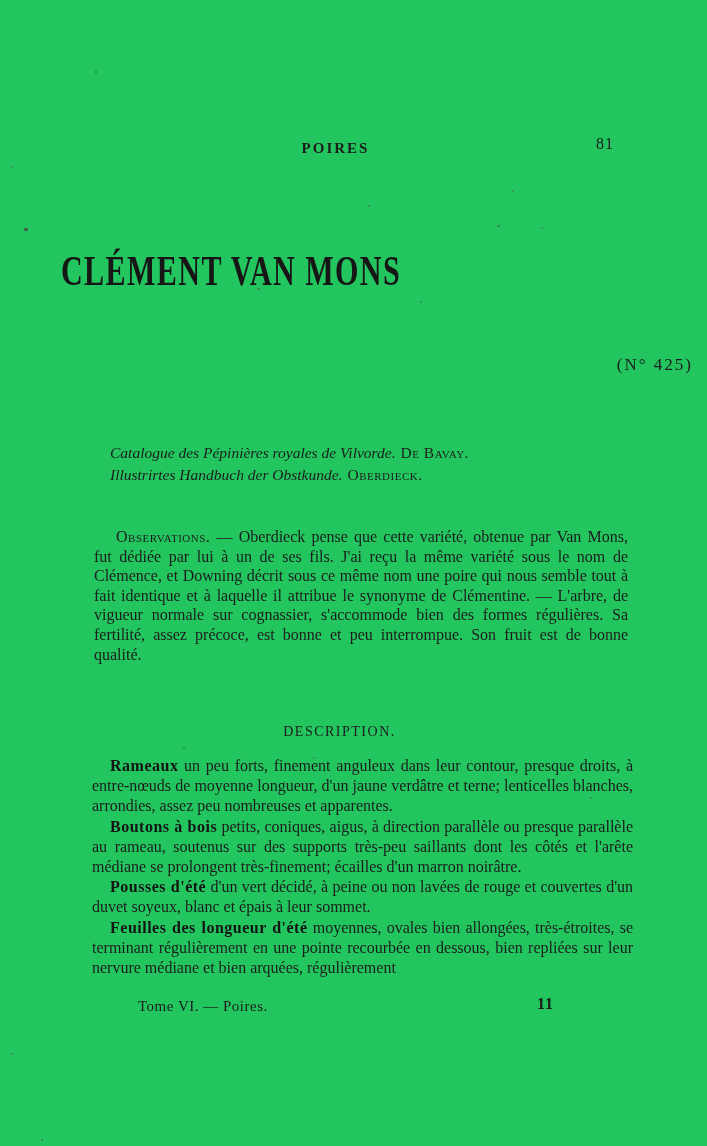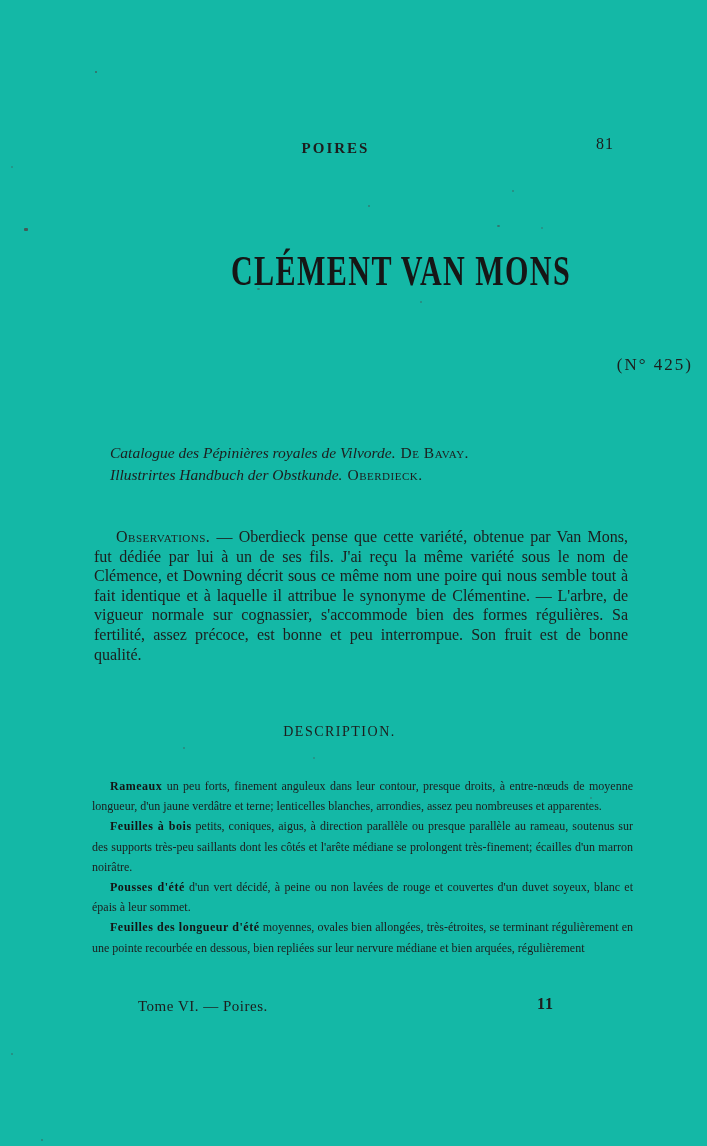--- a/index.html
+++ b/index.html
@@ -5,39 +5,39 @@
   html,body { margin:0; padding:0; }
   body {
     width:707px; height:1146px;
     background:#ffffff;
     font-family:"Liberation Serif","DejaVu Serif",serif;
     color:#1d1d1d;
     -webkit-font-smoothing:antialiased;
   }
   .page {
     position:relative; width:707px; height:1146px;
-    background:#14b8a6; overflow:hidden;
+    background:#22c55e; overflow:hidden;
   }
   
   .running-head {
     position:absolute; top:139px; left:0; width:707px;
     text-align:center;
   }
   .running-title {
     display:inline-block; transform:translateX(-18px);
     font-size:15px; font-weight:bold; letter-spacing:2px;
   }
   .page-number-top {
     position:absolute; top:135px; left:596px;
     font-size:16px; font-weight:normal; letter-spacing:1px;
   }
   
   .main-title {
-    position:absolute; top:246px; left:14px; width:646px;
-    text-align:right; white-space:nowrap;
+    position:absolute; top:246px; left:4px; width:646px;
+    text-align:left; white-space:nowrap;
   }
   .main-title span {
     display:inline-block;
     transform:translateX(-16px) scaleX(0.70);
     transform-origin:center;
     font-size:43px; font-weight:bold; letter-spacing:2px;
     color:#161616;
   }
   
   .number-line {
@@ -65,22 +65,22 @@
   
   .description-heading {
     position:absolute; top:722px; left:0; width:707px;
     text-align:center;
   }
   .description-heading span {
     display:inline-block; transform:translateX(-14px);
     font-size:14px; letter-spacing:1.5px;
   }
   .description-body {
-    position:absolute; top:776px; left:92px; width:541px;
-    font-size:12px; line-height:20.2px;
+    position:absolute; top:756px; left:92px; width:541px;
+    font-size:16px; line-height:20.2px;
     text-align:justify;
   }
   .description-body p {
     margin:0; text-indent:18px;
   }
   .bold-lead { font-weight:bold; letter-spacing:0.5px; color:#141414; }
   
   .footer-left {
     position:absolute; top:998px; left:138px;
     font-size:15px; letter-spacing:0.5px;
@@ -139,21 +139,21 @@
 
   <div class="description-heading">
     <span>DESCRIPTION.</span>
   </div>
 
   <div class="description-body">
     <p>
       <span class="bold-lead">Rameaux</span><span> un peu forts, finement anguleux dans leur contour, presque droits, à entre-nœuds de moyenne longueur, d'un jaune verdâtre et terne; lenticelles blanches, arrondies, assez peu nombreuses et apparentes.</span>
     </p>
     <p>
-      <span class="bold-lead">Feuilles à bois</span><span> petits, coniques, aigus, à direction parallèle ou presque parallèle au rameau, soutenus sur des supports très-peu saillants dont les côtés et l'arête médiane se prolongent très-finement; écailles d'un marron noirâtre.</span>
+      <span class="bold-lead">Boutons à bois</span><span> petits, coniques, aigus, à direction parallèle ou presque parallèle au rameau, soutenus sur des supports très-peu saillants dont les côtés et l'arête médiane se prolongent très-finement; écailles d'un marron noirâtre.</span>
     </p>
     <p>
       <span class="bold-lead">Pousses d'été</span><span> d'un vert décidé, à peine ou non lavées de rouge et couvertes d'un duvet soyeux, blanc et épais à leur sommet.</span>
     </p>
     <p>
       <span class="bold-lead">Feuilles des longueur d'été</span><span> moyennes, ovales bien allongées, très-étroites, se terminant régulièrement en une pointe recourbée en dessous, bien repliées sur leur nervure médiane et bien arquées, régulièrement</span>
     </p>
   </div>
 
   <div class="footer-left">Tome VI. — Poires.</div>

